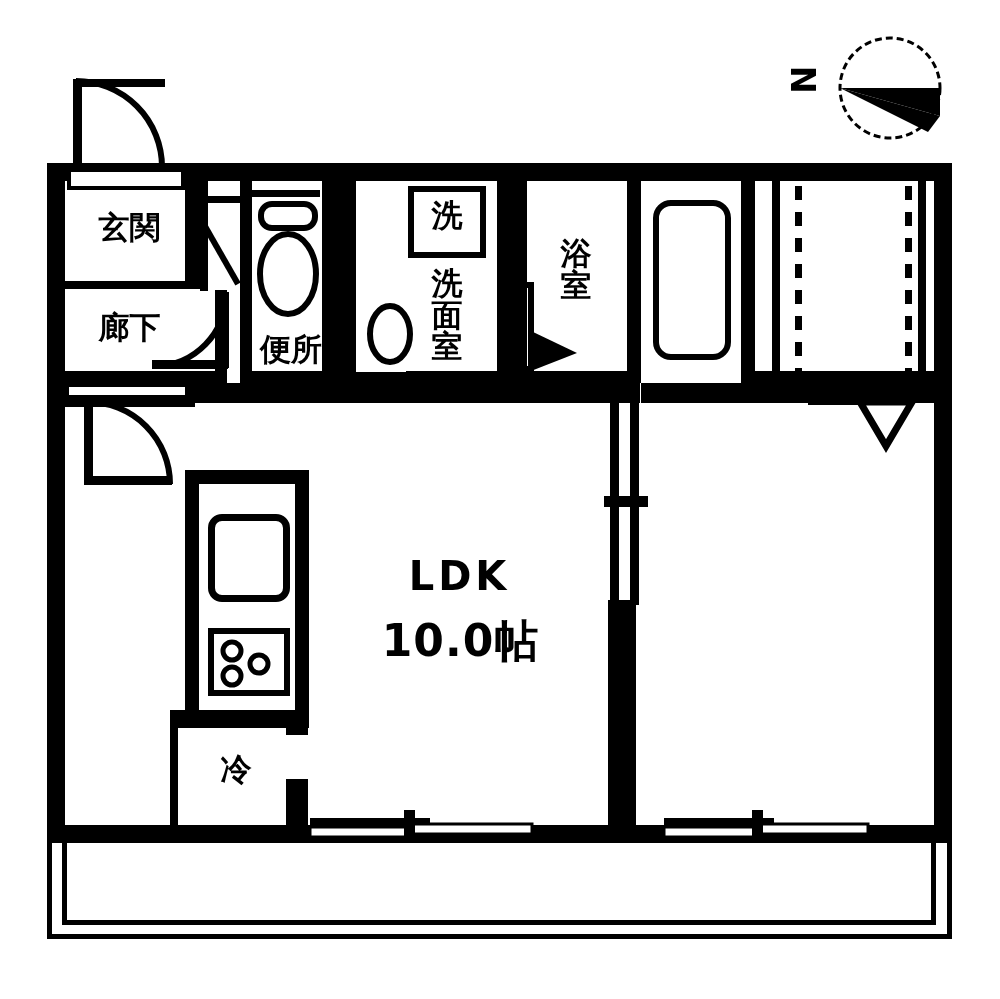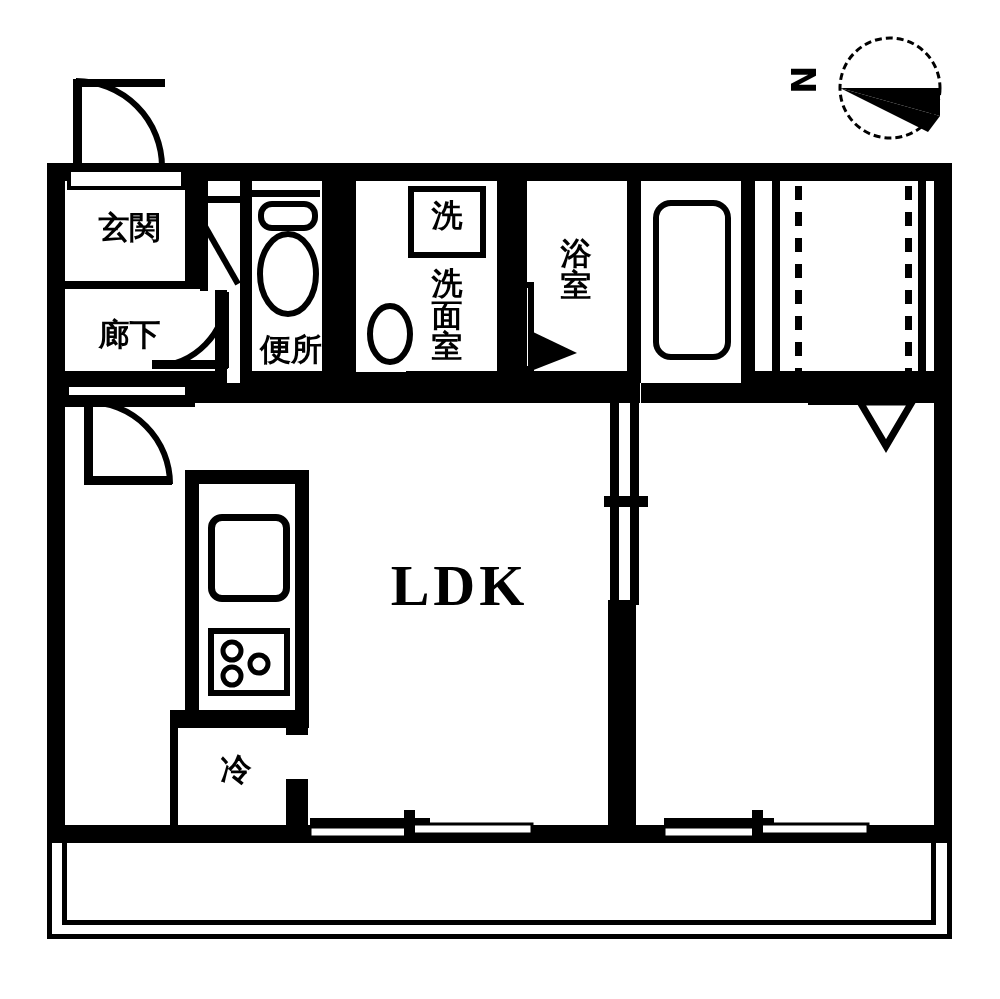--- a/index.html
+++ b/index.html
@@ -17,21 +17,21 @@
     position:absolute;
     color:#000000;
     font-family:"DejaVu Sans","Liberation Sans",sans-serif;
     font-weight:700;
     line-height:1.04;
     text-align:center;
     white-space:pre;
     letter-spacing:0px;
   }
   .lbl-sm{font-size:31px;}
-  .lbl-big{font-size:58px;letter-spacing:4px;font-family:Liberation Serif, serif;}
+  .lbl-big{font-size:40px;letter-spacing:4px;}
   .lbl-big2{font-size:44px;letter-spacing:1px;}
   .box-outline{position:absolute;border:5px solid #000;background:#fff;box-sizing:border-box;}
   svg{position:absolute;overflow:visible;}
   .compass-wrap{position:absolute;}
 </style>
 </head>
 <body>
 
 <div id="stage">
 
@@ -64,21 +64,21 @@
   <div class="wall" style="left:65px;top:281px;width:135px;height:8px;"></div>
   <div class="label lbl-sm" style="left:72px;top:211px;width:115px;">玄関</div>
 
   <div class="wall" style="left:200px;top:181px;width:8px;height:110px;"></div>
   <svg style="left:186px;top:196px;" width="56" height="95" viewBox="0 0 56 95">
     <line x1="4" y1="4" x2="52" y2="88" stroke="#000" stroke-width="6"></line>
     <rect x="0" y="0" width="54" height="7" fill="#000"></rect>
   </svg>
   <div class="wall" style="left:240px;top:181px;width:12px;height:110px;"></div>
 
-  <div class="label lbl-sm" style="left:72px;top:318px;width:115px;">廊下</div>
+  <div class="label lbl-sm" style="left:72px;top:311px;width:115px;">廊下</div>
   <div class="wall" style="left:65px;top:371px;width:160px;height:12px;"></div>
   <div class="wall" style="left:215px;top:290px;width:12px;height:93px;"></div>
 
   <svg style="left:150px;top:290px;" width="82" height="86" viewBox="0 0 82 86">
     <path d="M76 4 A72 72 0 0 1 6 76" fill="none" stroke="#000" stroke-width="6"></path>
     <rect x="2" y="70" width="76" height="9" fill="#000"></rect>
     <rect x="70" y="2" width="9" height="76" fill="#000"></rect>
   </svg>
 
   <div class="box-outline" style="left:65px;top:383px;width:125px;height:20px;border-width:4px;"></div>
@@ -174,20 +174,21 @@
   </svg>
 
   <div class="wall" style="left:170px;top:710px;width:18px;height:115px;"></div>
   <div class="room" style="left:178px;top:728px;width:118px;height:97px;"></div>
   <div class="label lbl-sm" style="left:188px;top:753px;width:96px;">冷</div>
   <div class="wall" style="left:286px;top:710px;width:22px;height:115px;"></div>
 
   <div class="room" style="left:286px;top:735px;width:22px;height:44px;"></div>
 
   <div class="label lbl-big" style="left:352px;top:556px;width:215px;">LDK</div>
+  <div class="label lbl-big2" style="left:348px;top:618px;width:225px;">10.0帖</div>
 
 
   <svg style="left:308px;top:810px;" width="226" height="46" viewBox="0 0 226 46">
     <rect x="2" y="8" width="120" height="9" fill="#000"></rect>
     <rect x="2" y="17" width="120" height="10" fill="#fff" stroke="#000" stroke-width="3"></rect>
     <rect x="104" y="14" width="120" height="10" fill="#fff" stroke="#000" stroke-width="3"></rect>
     <rect x="104" y="24" width="120" height="9" fill="#000"></rect>
     <rect x="96" y="0" width="11" height="46" fill="#000"></rect>
   </svg>
 

